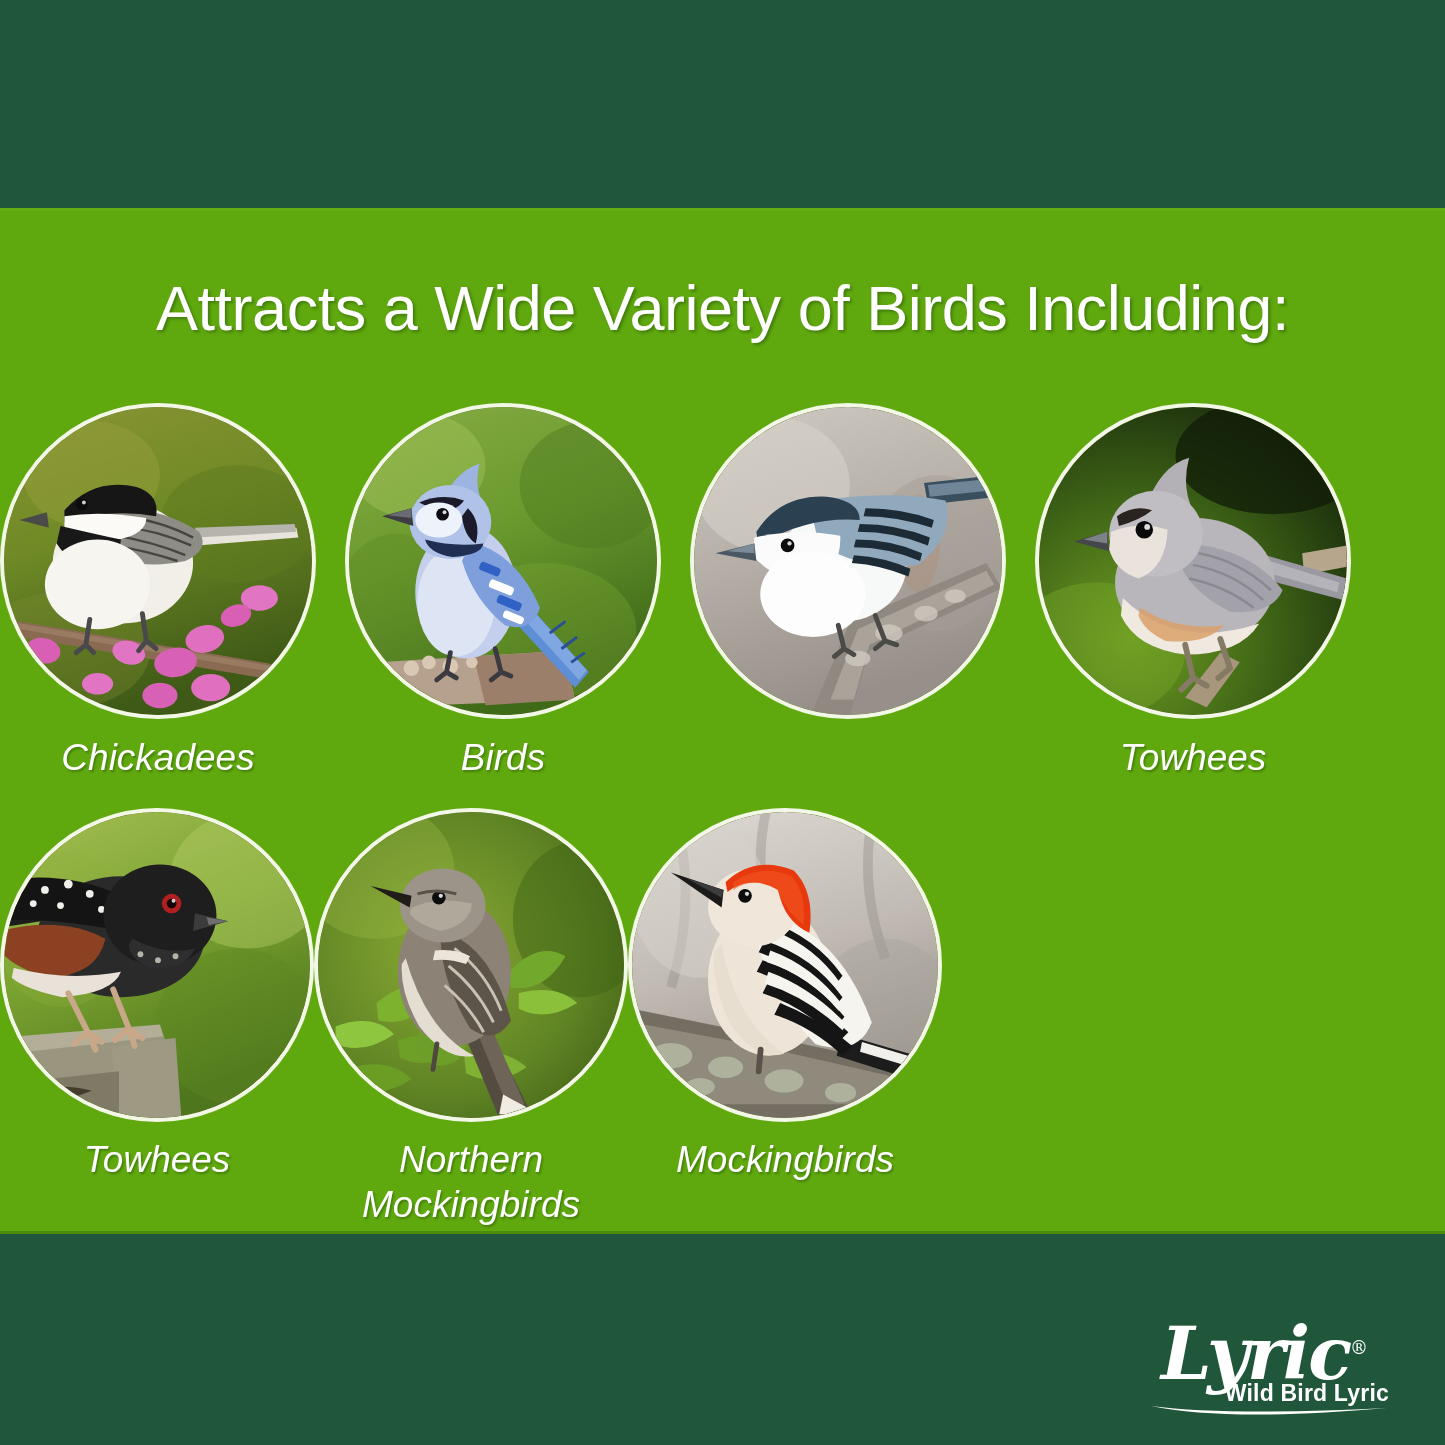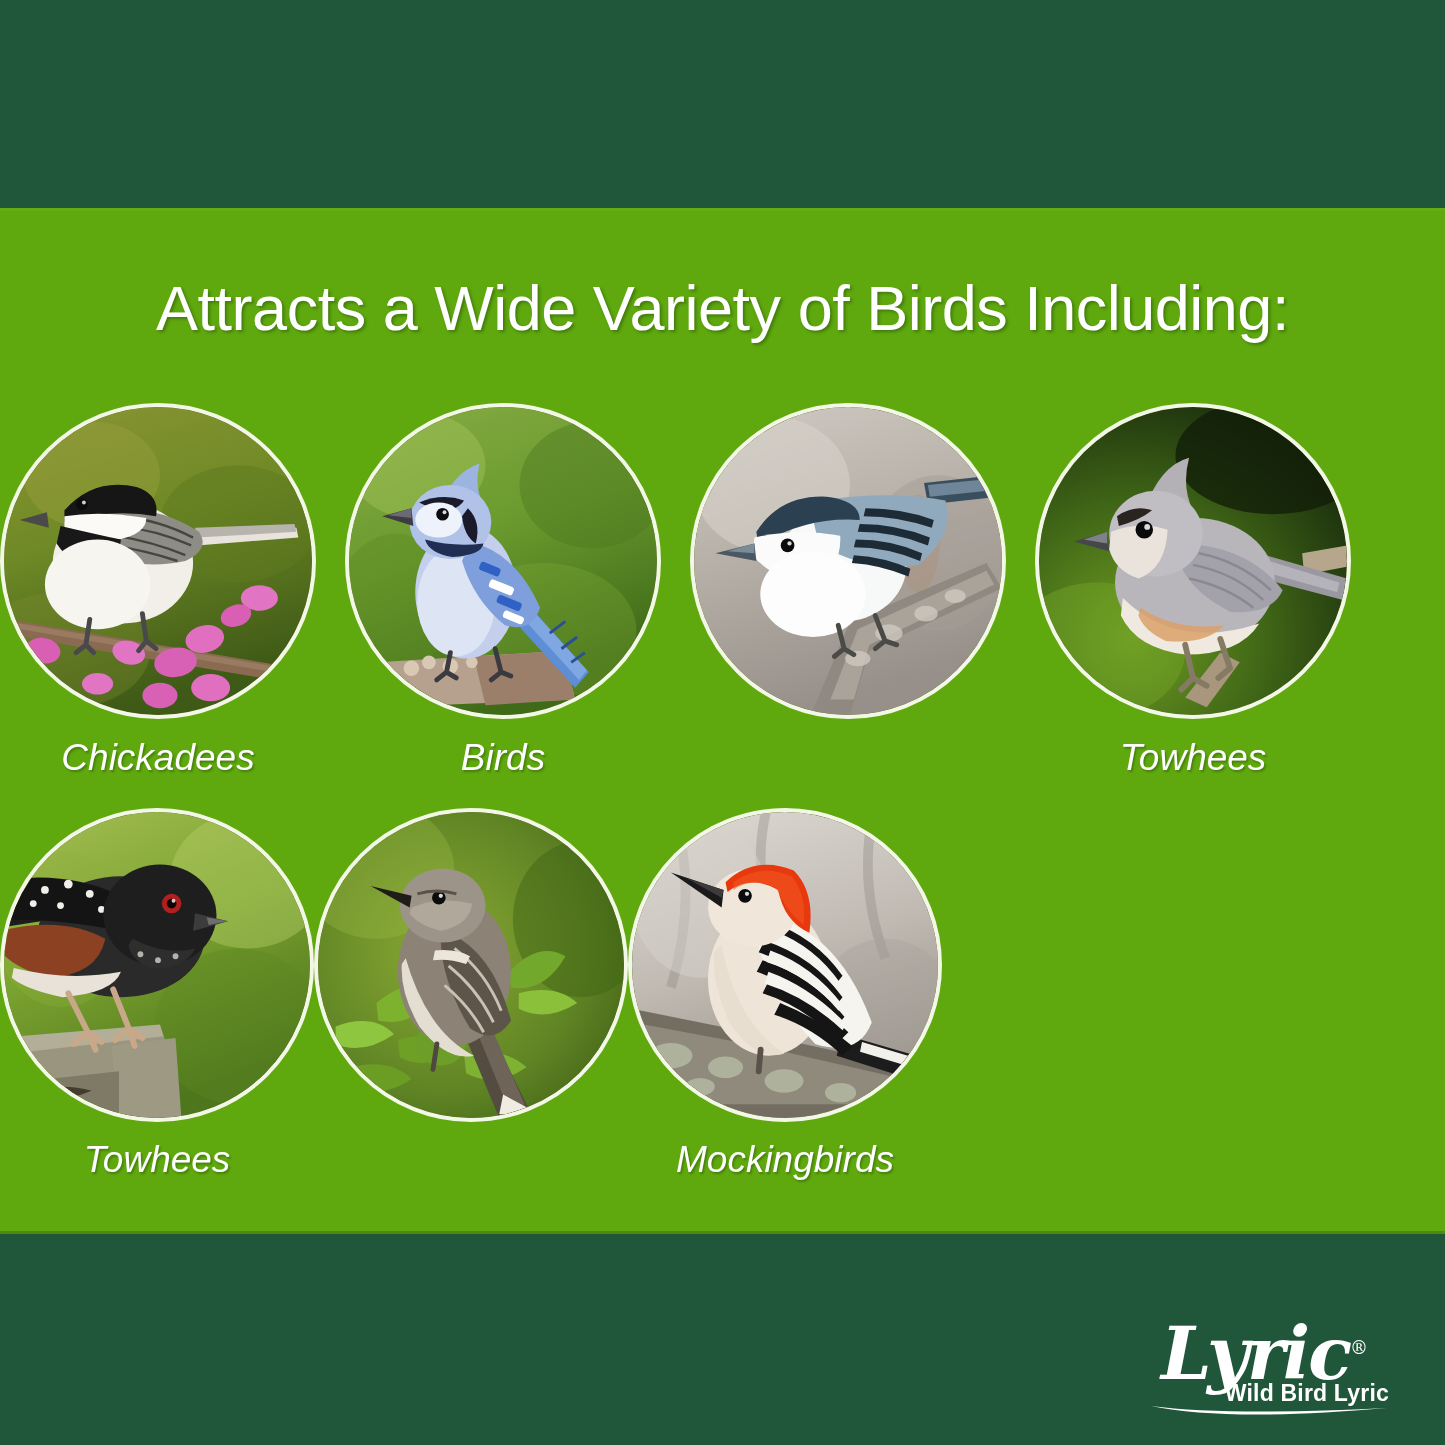--- a/index.html
+++ b/index.html
@@ -558,20 +558,22 @@
             <circle cx="124" cy="88" r="7" fill="#0c0c0c"></circle>
             <circle cx="126" cy="86" r="2.2" fill="#ffffff" opacity="0.85"></circle>
             <path d="M102 84 Q122 78 142 84" stroke="#5a5248" stroke-width="3" fill="none"></path>
 
             <path d="M96 86 L54 76 L94 98 Z" fill="#201c18"></path>
 
             <path d="M122 238 L118 264" stroke="#4e4840" stroke-width="5" fill="none" stroke-linecap="round"></path>
           </svg>
         </div>
       </div>
+      <div class="bird-label">Northern
+Mockingbirds</div>
     </div>
 
     <div class="bird-cell">
       <div class="bird-circle">
         <div class="bird-art">
           <svg viewBox="0 0 314 314" preserveAspectRatio="xMidYMid slice">
             <defs>
               <linearGradient id="bgP" x1="0" y1="0" x2="0.3" y2="1">
                 <stop offset="0" stop-color="#dedad4"></stop>
                 <stop offset="0.55" stop-color="#c0bab3"></stop>

